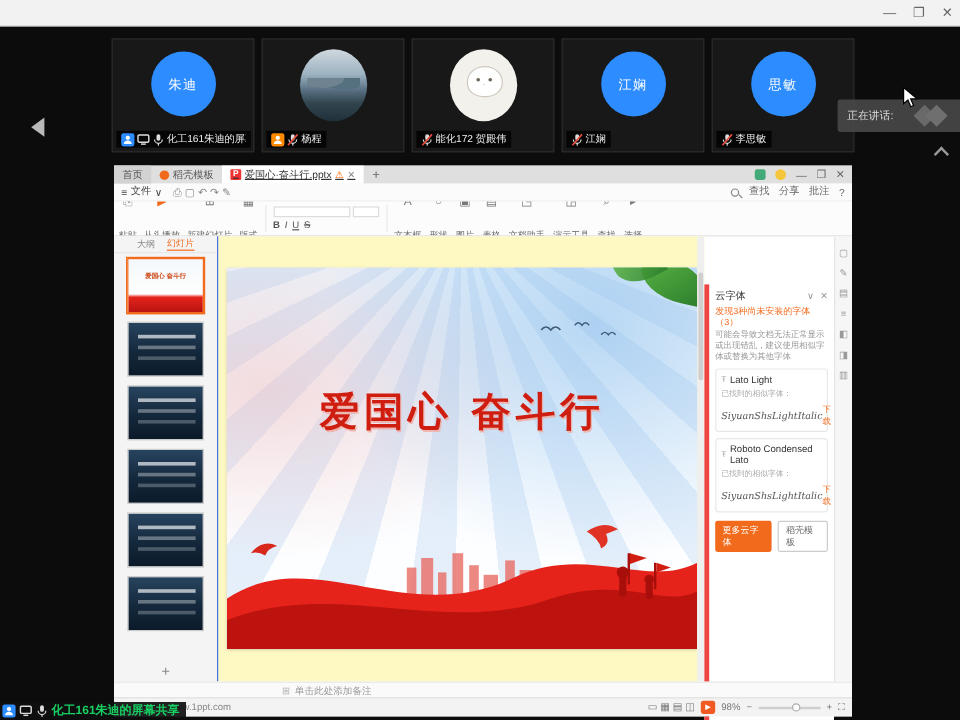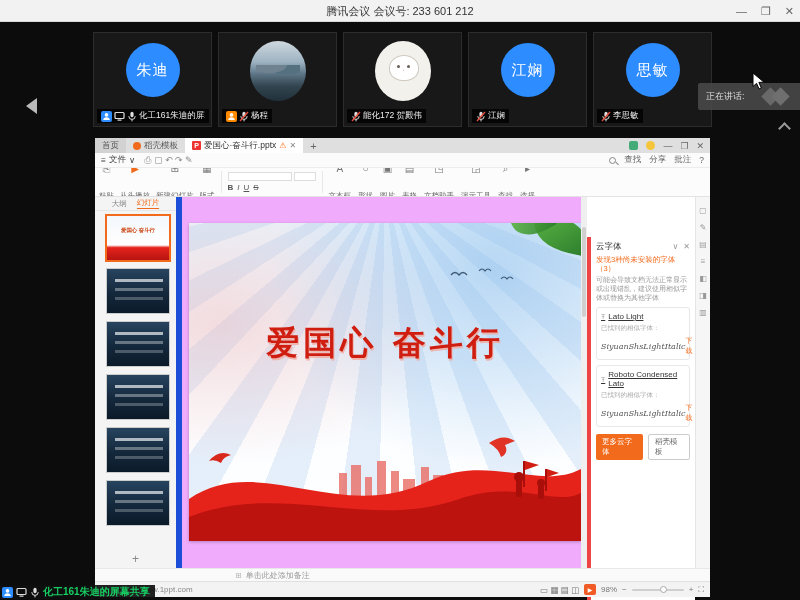--- a/index.html
+++ b/index.html
@@ -11,21 +11,21 @@
   .titlebar .title { position:absolute; left:0; right:0; top:4px; text-align:center; font-size:11px; color:#333; }
   .win-controls { position:absolute; right:6px; top:3px; display:flex; gap:14px; color:#666; font-size:11px; }
   .win-controls span { cursor:default; line-height:16px; }
 
   .stage { position:absolute; top:22px; left:0; width:800px; height:578px; background:#0c0c0c; }
 
   .prev-arrow { position:absolute; left:26px; top:76px; width:0; height:0; border-top:8px solid transparent; border-bottom:8px solid transparent; border-right:11px solid #b9b9b9; }
 
   .tiles { position:absolute; left:93px; top:10px; display:flex; gap:6px; }
   .tile { width:119px; height:95px; background:#181818; border:1px solid #2c2c2c; position:relative; }
-  .avatar-init { position:absolute; left:50%; top:10px; transform:translateX(-50%); width:54px; height:54px; border-radius:50%; background:#2d8cff; color:#fff; font-size:15px; display:flex; align-items:center; justify-content:center; letter-spacing:1px; }
+  .avatar-init { position:absolute; left:50%; top:10px; transform:translateX(-50%); width:54px; height:54px; border-radius:50%; background:#2d8cff; color:#fff; font-size:11px; display:flex; align-items:center; justify-content:center; letter-spacing:1px; }
   .avatar-photo { position:absolute; left:50%; top:8px; transform:translateX(-50%); width:56px; height:60px; border-radius:50%; overflow:hidden; }
   .avatar-photo.landscape { background:linear-gradient(180deg,#cfd8de 0%,#9db3c2 35%,#5d7587 55%,#32454f 75%,#20303a 100%); }
   .avatar-photo.landscape::before { content:""; position:absolute; left:6px; top:24px; width:44px; height:14px; background:radial-gradient(ellipse at 30% 0%, #6e8290 40%, transparent 41%), radial-gradient(ellipse at 70% 10%, #55707e 45%, transparent 46%); }
   .avatar-photo.hamster { background:#f3f1ec; }
   .avatar-photo.hamster::before { content:""; position:absolute; left:14px; top:14px; width:28px; height:24px; background:#fff; border:1px solid #cfc9bf; border-radius:50% 50% 45% 45%; }
   .avatar-photo.hamster::after { content:""; position:absolute; left:22px; top:24px; width:3px; height:3px; border-radius:50%; background:#6b6257; box-shadow:10px 0 0 #6b6257, 5px 4px 0 -1px #caa; }
   .tile-label { position:absolute; left:3px; bottom:3px; height:14px; background:rgba(0,0,0,.78); display:flex; align-items:center; gap:2px; padding:0 4px; max-width:112px; }
   .tile-label .nm { color:#eee; font-size:8.5px; white-space:nowrap; overflow:hidden; }
   .badge { width:11px; height:11px; border-radius:2px; display:inline-flex; align-items:center; justify-content:center; flex:none; }
   .badge svg { width:9px; height:9px; }
@@ -41,21 +41,21 @@
 
   .cursor { position:absolute; left:752px; top:50px; z-index:60; }
 
   
   .wps { position:absolute; left:95px; top:116px; width:615px; height:459px; background:#fff; font-size:9px; color:#444; }
 
   .wps-tabbar { height:15px; background:#dfdfdf; display:flex; align-items:stretch; }
   .wtab { display:flex; align-items:center; gap:3px; padding:0 7px; font-size:8.5px; color:#555; }
   .wtab.home { background:#d2d2d2; }
   .wtab.tmpl .dot { width:8px; height:8px; border-radius:50%; background:#f26b1d; }
-  .wtab.doc { background:#fff; color:#333; }
+  .wtab.doc { background:#fff; color:#333;text-decoration:underline; }
   .wtab.doc .picon { width:9px; height:9px; background:#e33; color:#fff; font-size:7px; font-weight:bold; display:flex; align-items:center; justify-content:center; border-radius:1px; }
   .wtab.doc .warn { color:#f60; font-size:8px; } .wtab.doc .x { color:#888; font-size:8px; }
   .wtab.plus { font-size:11px; color:#666; }
   .wps-tab-right { margin-left:auto; display:flex; align-items:center; gap:8px; padding-right:6px; color:#666; font-size:9px; }
   .mini-ic { width:9px; height:9px; border-radius:2px; background:#4a7; } .mini-ic.y { background:#f5c63c; border-radius:50%; }
 
   .wps-menubar { height:15px; background:#fbfbfb; border-bottom:1px solid #ececec; display:flex; align-items:center; padding:0 6px; gap:9px; }
   .file-btn { font-size:8.5px; color:#444; display:flex; gap:3px; align-items:center; }
   .qicons { display:flex; gap:5px; color:#8a8a8a; font-size:9px; }
   .rtabs { display:flex; gap:11px; align-items:center; }
@@ -73,33 +73,33 @@
   .rgroup .gl { font-size:7.5px; color:#666; white-space:nowrap;margin-top:16px; }
   .fontbox { display:flex; flex-direction:column; gap:2px; flex:none; }
   .fb-row { display:flex; gap:2px; }
   .fb-name { width:64px; height:9px; border:1px solid #ddd; background:#fff; }
   .fb-size { width:22px; height:9px; border:1px solid #ddd; background:#fff; }
   .fmt-row { display:flex; gap:4px; font-size:8px; color:#555; }
   .fmt-row b { font-weight:bold; } .fmt-row i { font-style:italic; } .fmt-row u { text-decoration:underline; } .fmt-row s { text-decoration:line-through; }
 
   .wps-content { position:absolute; top:59px; left:0; width:615px; height:371px; display:flex; }
 
-  .thumb-panel { width:87px; height:100%; background:#f4f4f4; border-right:6px solid #1d4ed8; position:relative; }
+  .thumb-panel { width:87px; height:100%; background:#f4f4f4; border-right:1px solid #1d4ed8; position:relative; }
   .tp-tabs { height:14px; display:flex; align-items:center; justify-content:center; gap:10px; font-size:7.5px; color:#888; border-bottom:1px solid #e7e7e7; }
   .tp-tabs .on { color:#f26b1d; border-bottom:1px solid #f26b1d; }
   .thumbs { position:absolute; top:18px; left:11px; display:flex; flex-direction:column; gap:7px; }
   .thumb { width:64px; height:46px; border:1px solid #ccc; background:#fff; position:relative; }
   .thumb.sel { border:1px solid #f26b1d; box-shadow:0 0 0 1px #f26b1d; }
   .thumb.cover { background:linear-gradient(180deg,#f3f8fd 0%,#fdfdfd 55%,#fff 66%,#e5231b 72%,#b81411 100%); }
   .thumb.cover::before { content:"爱国心 奋斗行"; position:absolute; top:10px; left:0; right:0; text-align:center; font-size:6px; color:#c41; font-weight:bold; transform:scale(.9); }
   .thumb.dark { background:linear-gradient(180deg,#27445f 0%,#14283c 55%,#0b1a29 100%); }
   .thumb.dark::before { content:""; position:absolute; left:8px; top:10px; width:48px; height:3px; background:rgba(255,255,255,.65); box-shadow:0 9px 0 rgba(255,255,255,.35), 0 18px 0 rgba(255,255,255,.25); }
   .add-slide { position:absolute; bottom:2px; left:0; right:0; text-align:center; font-size:12px; color:#888; }
 
-  .canvas { width:405px; height:100%; background:#f0abfc; position:relative; overflow:hidden;text-decoration:underline; }
+  .canvas { width:405px; height:100%; background:#fef9c3; position:relative; overflow:hidden;text-decoration:underline; }
   .slide { position:absolute; left:7px; top:26px; width:392px; height:318px; background:
       radial-gradient(ellipse at 78% 15%, rgba(130,185,235,.5), transparent 52%),
       radial-gradient(ellipse at 8% 32%, rgba(243,180,180,.42), transparent 46%),
       repeating-conic-gradient(from -50deg at 50% -12%, rgba(255,255,255,0) 0 7deg, rgba(165,200,238,.28) 7deg 14deg),
       linear-gradient(180deg,#eaf4fc 0%,#fbfdff 60%,#ffffff 100%);
       box-shadow:0 1px 3px rgba(0,0,0,.25); overflow:hidden; }
   .leaf { position:absolute; background:linear-gradient(135deg,#5cb544,#2c7d2c); border-radius:0 70% 0 70%; }
   .leaf.l1 { right:-8px; top:-6px; width:56px; height:34px; transform:rotate(12deg); }
   .leaf.l2 { right:28px; top:-14px; width:40px; height:26px; transform:rotate(-28deg); opacity:.9; }
   .birds { position:absolute; right:62px; top:44px; }
@@ -108,21 +108,21 @@
   .slide-bottom { position:absolute; left:0; bottom:0; width:100%; height:120px; }
   .canvas-scroll { position:absolute; right:0; top:0; width:6px; height:100%; background:#efefef; }
   .canvas-scroll i { position:absolute; left:1px; top:30px; width:4px; height:90px; background:#cfcfcf; border-radius:2px; }
 
   .font-panel { width:108px; height:100%; background:#fff; border-left:4px solid #ef4444; padding:3px 5px; position:relative; overflow:hidden;margin-top:40px; }
   .fp-head { display:flex; align-items:center; font-size:8.5px; color:#333; height:13px; }
   .fp-head .hic { margin-left:auto; color:#999; font-size:8px; display:flex; gap:5px; }
   .fp-warn { color:#f26b1d; font-size:7.5px; line-height:9px; margin-top:2px; }
   .fp-desc { color:#999; font-size:7px; line-height:9px; margin-top:2px; }
   .fcard { border:1px solid #e8e8e8; border-radius:3px; padding:4px 4px 3px; margin-top:5px; }
-  .fcard .fname { font-size:8px; color:#333; display:flex; gap:3px; align-items:center;text-decoration:underline; }
+  .fcard .fname { font-size:8px; color:#333; display:flex; gap:3px; align-items:center; }
   .fcard .fname::before { content:"Ŧ"; color:#aaa; font-size:7px; }
   .fcard .fsim { font-size:6.5px; color:#aaa; margin-top:3px; }
   .fcard .frow { display:flex; align-items:center; margin-top:3px; }
   .fcard .fprev { font-size:8px; color:#555; }
   .fcard .fprev.it { font-style:italic; font-family:"DejaVu Serif",serif; }
   .fcard .dl { margin-left:auto; color:#f26b1d; font-size:7px; }
   .fp-btns { display:flex; gap:5px; margin-top:7px; }
   .btn-more { background:#f26b1d; color:#fff; border-radius:2px; font-size:7.5px; padding:3px 6px; }
   .btn-repl { border:1px solid #ccc; color:#666; border-radius:2px; font-size:7.5px; padding:2px 6px; background:#fff; }
 
@@ -139,21 +139,20 @@
   .sb-track { width:52px; height:2px; background:#cfcfcf; position:relative; border-radius:1px; }
   .sb-knob { position:absolute; left:55%; top:-2.5px; width:7px; height:7px; border-radius:50%; background:#fdfdfd; border:1px solid #aaa; }
 
   .share-chip { position:absolute; left:0; top:563px; height:14px; background:rgba(15,15,15,.92); display:flex; align-items:center; gap:3px; padding:0 5px 0 2px; z-index:70; }
   .share-chip .txt { color:#17ce62; font-size:10px; font-weight:bold; white-space:nowrap; }
 </style>
 </head>
 <body>
 
 <div class="titlebar">
-  <div class="title">腾讯会议 会议号: 233 601 212</div>
   <div class="win-controls">
     <span>—</span>
     <span>❐</span>
     <span>✕</span>
   </div>
 </div>
 
 <div class="stage">
 
   <div class="prev-arrow"></div>

